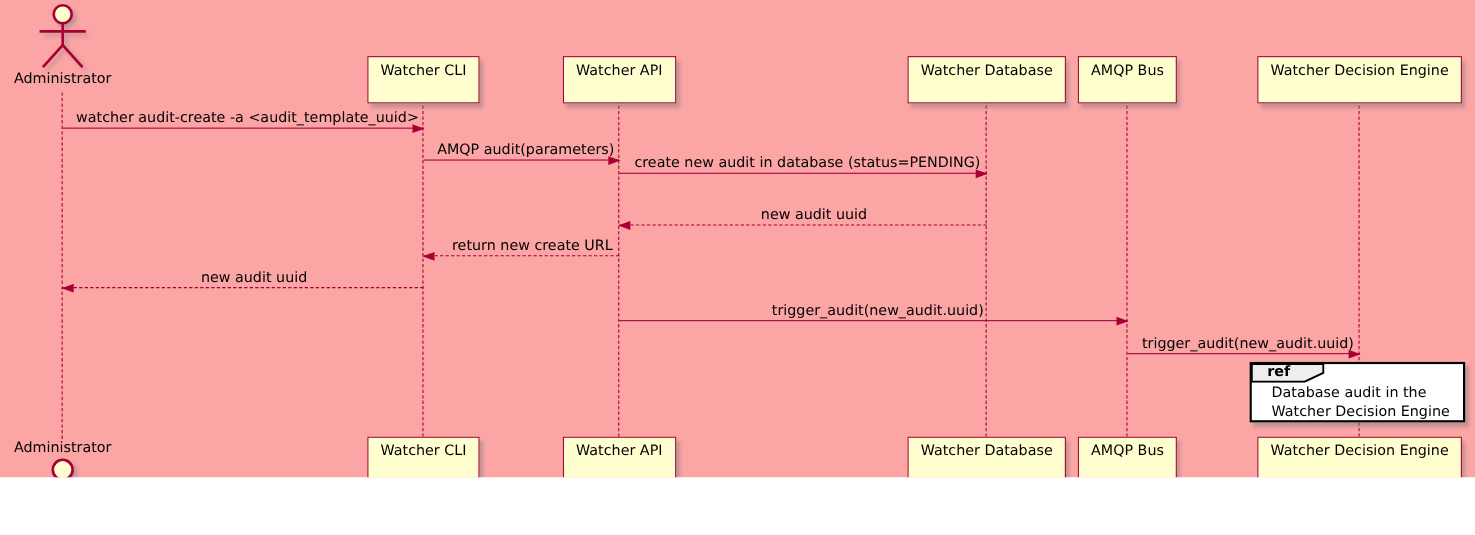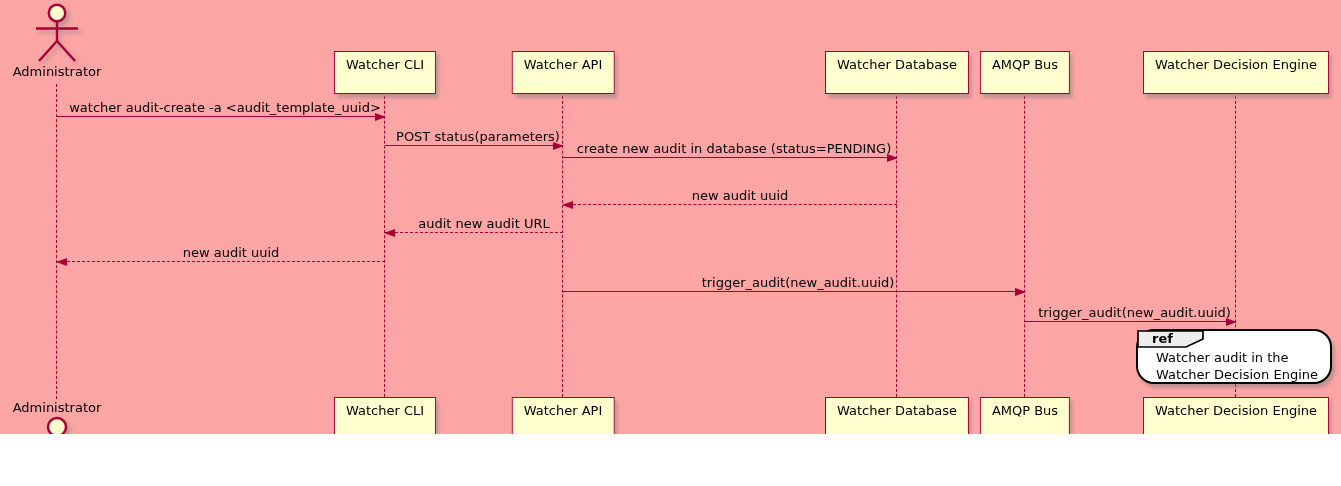--- a/index.html
+++ b/index.html
@@ -149,57 +149,57 @@
   </div>
   <div class="participant" style="left:1236px; top:51px;">
     <span>Watcher Decision Engine</span>
   </div>
 
   <div class="message solid to-right" style="left:57px; top:100px; width:328px;">
     <div class="msg-label">watcher audit-create -a &lt;audit_template_uuid&gt;</div>
     <div class="arrowhead right"></div>
   </div>
   <div class="message solid to-right" style="left:385px; top:129px; width:178px;">
-    <div class="msg-label">POST status(parameters)</div>
+    <div class="msg-label">AMQP audit(parameters)</div>
     <div class="arrowhead right"></div>
   </div>
   <div class="message solid to-right" style="left:563px; top:141px; width:334px;">
     <div class="msg-label">create new audit in database (status=PENDING)</div>
     <div class="arrowhead right"></div>
   </div>
   <div class="message dashed to-left" style="left:563px; top:188px; width:334px;">
     <div class="msg-label">new audit uuid</div>
     <div class="arrowhead left"></div>
   </div>
   <div class="message dashed to-left" style="left:385px; top:216px; width:178px;">
-    <div class="msg-label">audit new audit URL</div>
+    <div class="msg-label">return new create URL</div>
     <div class="arrowhead left"></div>
   </div>
   <div class="message dashed to-left" style="left:57px; top:245px; width:328px;">
     <div class="msg-label">new audit uuid</div>
     <div class="arrowhead left"></div>
   </div>
   <div class="message solid to-right" style="left:563px; top:275px; width:462px;">
     <div class="msg-label">trigger_audit(new_audit.uuid)</div>
     <div class="arrowhead right"></div>
   </div>
   <div class="message solid to-right" style="left:1025px; top:305px; width:211px;">
     <div class="msg-label">trigger_audit(new_audit.uuid)</div>
     <div class="arrowhead right"></div>
   </div>
 
-  <div class="ref-box" style="left:1136px; top:329px; width:196px; height:55px;border-radius:18px;">
+  <div class="ref-box" style="left:1136px; top:329px; width:196px; height:55px;">
     <div class="ref-tab">
       <svg width="68" height="18" viewBox="0 0 68 18">
         <polygon points="1,1 66,1 66,9 49,17 1,17"></polygon>
       </svg>
       <span class="ref-keyword">ref</span>
     </div>
     <div class="ref-body">
-      <div>Watcher audit in the</div>
+      <div>Database audit in the</div>
       <div>Watcher Decision Engine</div>
     </div>
   </div>
 
   <div class="participant" style="left:385px;  top:397px;">
     <span>Watcher CLI</span>
   </div>
   <div class="participant" style="left:563px;  top:397px;">
     <span>Watcher API</span>
   </div>

